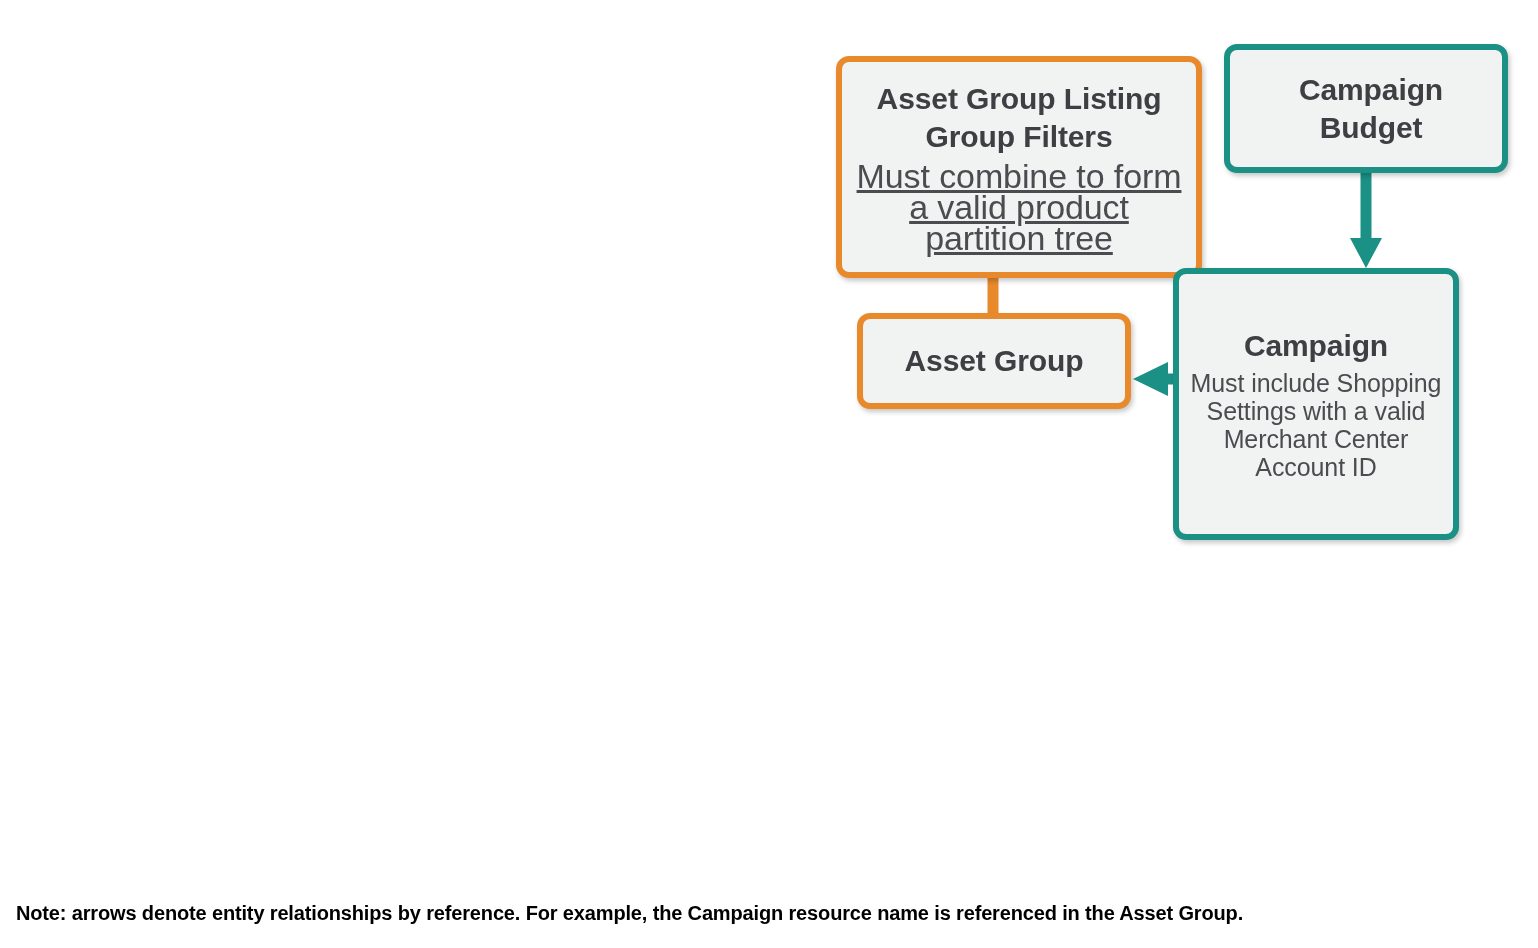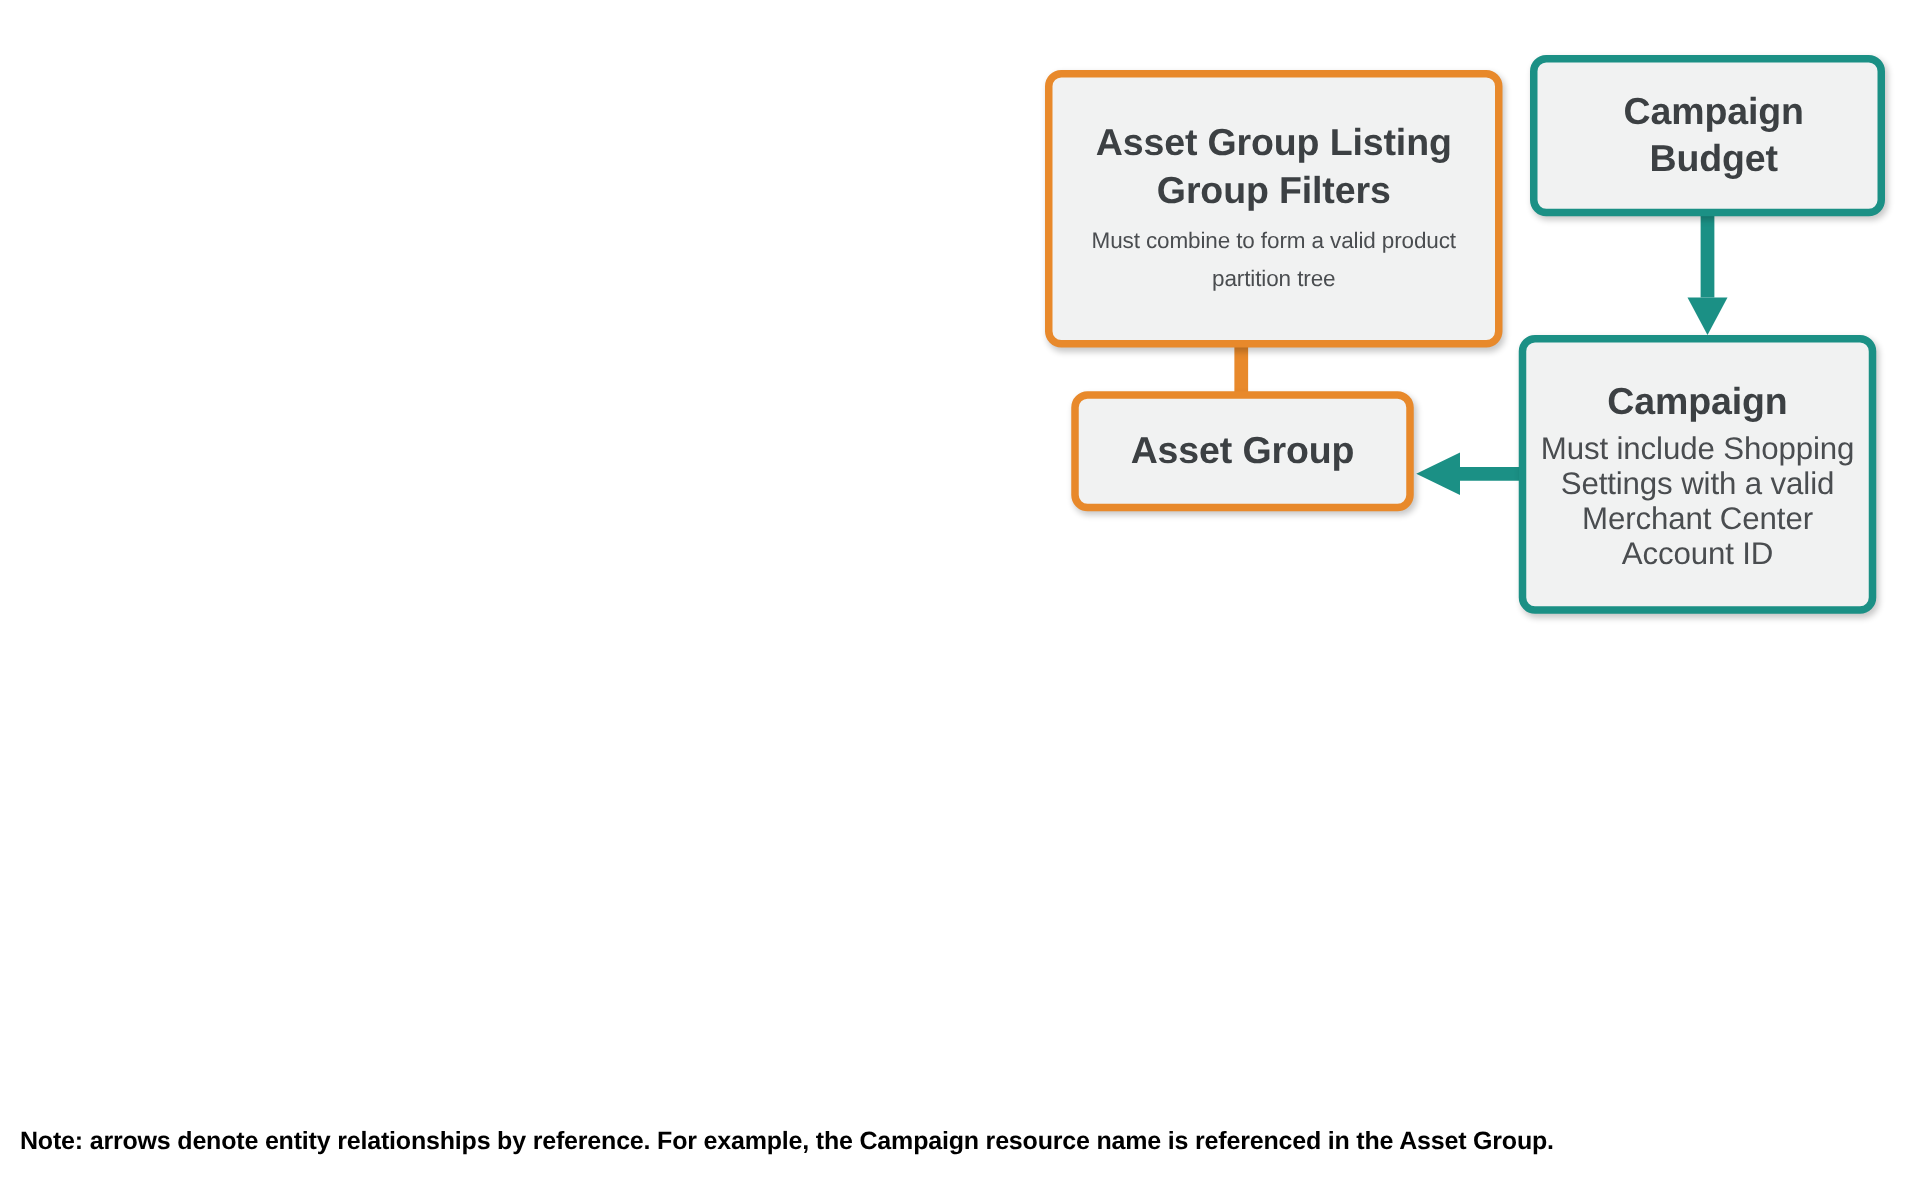--- a/index.html
+++ b/index.html
@@ -67,23 +67,24 @@
     width: 366px;
     height: 222px;
     border-color: #e8892b;
     margin-top: 40px;
   }
   #node-asset-group-listing-group-filters .node-title {
     font-size: 30px;
     line-height: 38px;
   }
   #node-asset-group-listing-group-filters .node-sub {
-    font-size: 18px;
+    font-size: 34px;
     line-height: 31px;
     margin-top: 5px;
+    text-decoration: underline;
   }
 
   #node-campaign-budget {
     left: 1224px;
     top: 44px;
     width: 284px;
     height: 129px;
     border-color: #1b9085;
     padding-left: 20px;
   }
@@ -98,24 +99,24 @@
     width: 274px;
     height: 96px;
     border-color: #e8892b;
   }
   #node-asset-group .node-title {
     font-size: 30px;
     line-height: 38px;
   }
 
   #node-campaign {
-    left: 1215px;
+    left: 1173px;
     top: 268px;
     width: 286px;
-    height: 223px;
+    height: 272px;
     border-color: #1b9085;
   }
   #node-campaign .node-title {
     font-size: 30px;
     line-height: 38px;
   }
   #node-campaign .node-sub {
     font-size: 25px;
     line-height: 28px;
     margin-top: 4px;

